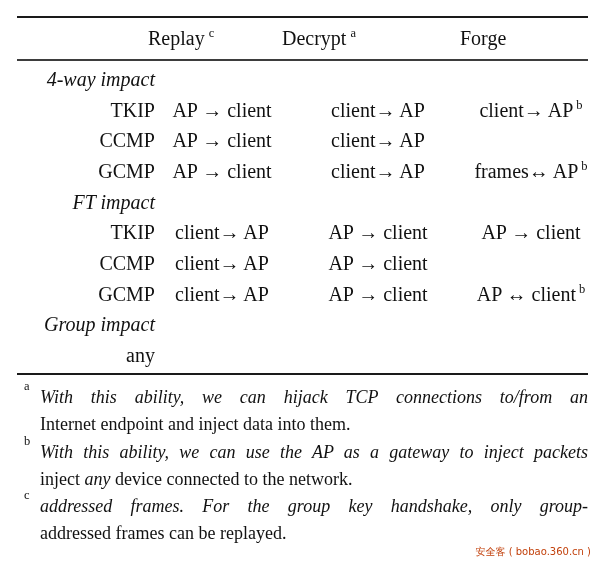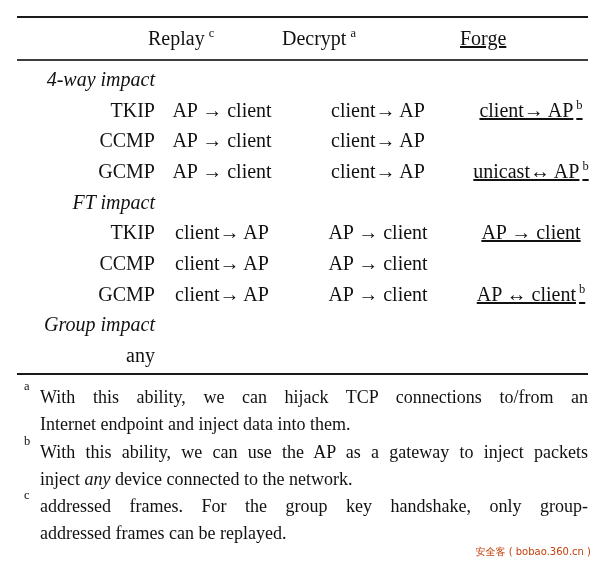--- a/index.html
+++ b/index.html
@@ -8,42 +8,42 @@
     font-family:"Liberation Serif","DejaVu Serif",serif;color:#111;
   }
   .rule{position:absolute;left:17px;width:571px;background:#1a1a1a;}
   .toprule{top:16px;height:2px;}
   .midrule{top:59px;height:1.5px;background:#3d3d3d;}
   .bottomrule{top:373px;height:2px;}
   .thead{
     position:absolute;top:18px;left:17px;width:571px;height:40px;
     display:flex;align-items:center;font-size:20px;
   }
-  .c1{width:131px;}.c2{width:134px;}.c3{width:178px;}.c4{width:128px;text-decoration:underline;}
+  .c1{width:131px;}.c2{width:134px;}.c3{width:178px;}.c4{width:128px;}
   .hc{text-align:left;}
   .tbody{
     position:absolute;top:62px;left:24px;width:571px;height:311px;
     display:flex;flex-direction:column;justify-content:space-between;
     padding:2px 0;box-sizing:border-box;
   }
   .trow{display:flex;align-items:center;height:31px;font-size:20px;}
   .c{text-align:center;}
   .c.c1{text-align:right;}
   .section-label{font-style:italic;}
   sup{font-size:12.5px;line-height:0;}
   .cellsup{margin-left:3px;}
   .hsup{margin-left:4px;}
   .fnotes{
     position:absolute;top:384px;left:17px;width:571px;
     font-size:18px;line-height:27.3px;
   }
   .fnote{position:relative;padding-left:23px;}
   .fmark{position:absolute;left:7px;top:2px;font-size:12.5px;}
   .fline{overflow:hidden;}
-  .fline.j{text-align:justify;text-align-last:justify;}
+  .fline.j{text-align:justify;text-align-last:justify;font-style:italic;}
   .fline i{font-style:italic;}
   .watermark{
     position:absolute;right:14px;top:545px;font-size:10px;color:#c2410c;
     font-family:"DejaVu Sans","Liberation Sans",sans-serif;white-space:nowrap;
   }
 </style>
 </head>
 <body>
 
 <div class="page">
@@ -75,21 +75,21 @@
       <div class="trow">
         <div class="c c1">CCMP</div>
         <div class="c c2"><span>AP → client</span></div>
         <div class="c c3"><span>client→ AP</span></div>
         <div class="c c4"></div>
       </div>
       <div class="trow">
         <div class="c c1">GCMP</div>
         <div class="c c2"><span>AP → client</span></div>
         <div class="c c3"><span>client→ AP</span></div>
-        <div class="c c4"><span>unicast↔ AP</span><sup class="cellsup">b</sup></div>
+        <div class="c c4"><span>frames↔ AP</span><sup class="cellsup">b</sup></div>
       </div>
       <div class="trow">
         <div class="c c1 section-label">FT impact</div>
         <div class="c c2"></div>
         <div class="c c3"></div>
         <div class="c c4"></div>
       </div>
       <div class="trow">
         <div class="c c1">TKIP</div>
         <div class="c c2"><span>client→ AP</span></div>

